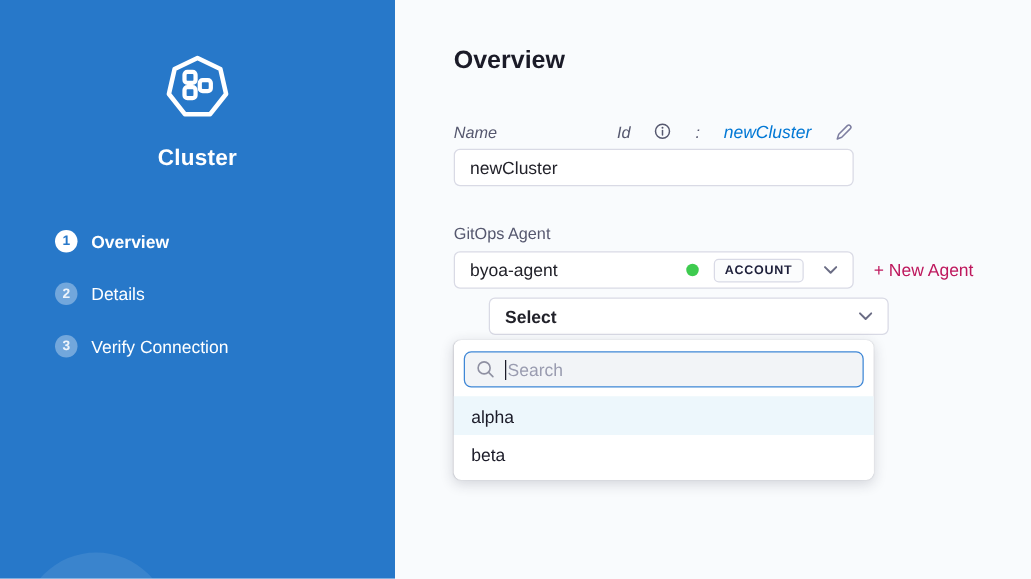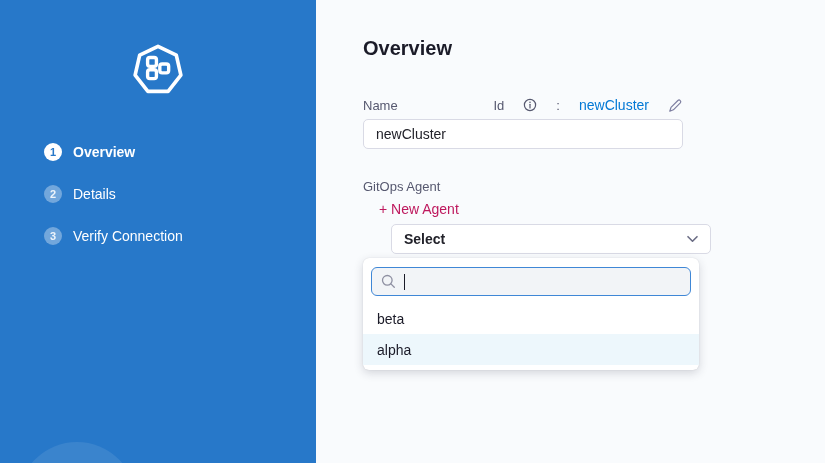--- a/index.html
+++ b/index.html
@@ -34,21 +34,21 @@
   }
   .step.active .step-circle { background:#ffffff; color:#2778c9; }
   .step-label { margin-left:11px; color:#ffffff; font-size:14px; }
   .step.active .step-label { font-weight:bold; }
 
   
   .main { position:absolute; left:316px; top:0; width:509px; height:463px; padding-left:47px; }
   .page-heading { margin:36px 0 0; font-size:20px; line-height:24px; font-weight:bold; color:#1b1b28; }
 
   .name-row {
-    width:320px; margin-top:37px; display:flex; justify-content:space-between; align-items:center;
+    width:320px; margin-top:37px; display:flex; justify-content:space-between; align-items:center;font-style:italic;
   }
   .field-label { font-size:13px; color:#56586f; }
   .id-line { display:flex; align-items:center; gap:19px; font-size:13px; color:#56586f; }
   .id-line .id-value { color:#0278d5; font-size:14px; cursor:pointer; }
   .icon-gap { display:inline-flex; align-items:center; }
 
   .text-input {
     display:block; width:320px; height:30px; margin-top:6px;
     border:1px solid #d9dae5; border-radius:5px; background:#ffffff;
     font-family:"Liberation Sans", sans-serif;
@@ -107,20 +107,21 @@
 <div class="sidebar">
   <div class="sidebar-deco"></div>
 
   <svg class="cluster-icon" viewBox="0 0 100 100" fill="none" stroke="#ffffff">
     <polygon points="50,4.5 85.2,21.5 94,60 69.5,91 30.5,91 6,60 14.8,21.5" stroke-width="7" stroke-linejoin="round"></polygon>
     <rect x="30" y="26" width="17" height="17" rx="4.5" stroke-width="6.5"></rect>
     <rect x="53.5" y="38.5" width="17" height="17" rx="4.5" stroke-width="6.5"></rect>
     <rect x="30" y="49.5" width="17" height="17" rx="4.5" stroke-width="6.5"></rect>
   </svg>
 
+  <div class="sidebar-title">Cluster</div>
 
   <div class="steps">
     <div class="step active">
       <div class="step-circle">1</div>
       <div class="step-label">Overview</div>
     </div>
     <div class="step">
       <div class="step-circle">2</div>
       <div class="step-label">Details</div>
     </div>
@@ -151,20 +152,31 @@
         <svg width="15" height="15" viewBox="0 0 15 15" fill="none" stroke="#7d7ea0" stroke-width="1.2" stroke-linejoin="round">
           <path d="M1.8 13.2 L3 9.4 L9.9 2.5 a1.7 1.7 0 0 1 2.4 2.4 L5.4 11.8 L1.8 13.2 Z"></path>
         </svg>
       </span>
     </span>
   </div>
   <input class="text-input" value="newCluster" style="">
 
   <div class="field-label agent-label">GitOps Agent</div>
   <div class="agent-row">
+    <div class="select-box">
+      <span class="select-text normal">byoa-agent</span>
+      <span class="spacer"></span>
+      <span class="status-dot"></span>
+      <span class="scope-badge">ACCOUNT</span>
+      <span class="icon-gap">
+        <svg width="11" height="8" viewBox="0 0 11 8" fill="none" stroke="#6b6d85" stroke-width="1.6" stroke-linecap="round" stroke-linejoin="round">
+          <polyline points="1,1.7 5.5,6.2 10,1.7"></polyline>
+        </svg>
+      </span>
+    </div>
     <a class="new-agent-link">+ New Agent</a>
   </div>
 
   <div class="select-box project-select">
     <span class="select-text">Select</span>
     <span class="spacer"></span>
     <span class="icon-gap">
       <svg width="11" height="8" viewBox="0 0 11 8" fill="none" stroke="#6b6d85" stroke-width="1.6" stroke-linecap="round" stroke-linejoin="round">
         <polyline points="1,1.7 5.5,6.2 10,1.7"></polyline>
       </svg>
@@ -173,19 +185,20 @@
 
   <div class="dropdown-panel">
     <div class="search-wrap">
       <span class="icon-gap">
         <svg width="15" height="15" viewBox="0 0 15 15" fill="none" stroke="#8f90a2" stroke-width="1.3" stroke-linecap="round">
           <circle cx="6.3" cy="6.3" r="4.8"></circle>
           <line x1="9.9" y1="9.9" x2="13.3" y2="13.3"></line>
         </svg>
       </span>
       <span class="search-caret"></span>
+      <input class="search-input" placeholder="Search" style="">
     </div>
     <div class="options">
+      <div class="option-row highlighted">alpha</div>
       <div class="option-row">beta</div>
-      <div class="option-row highlighted">alpha</div>
     </div>
   </div>
 </div>
 
 </body></html>

